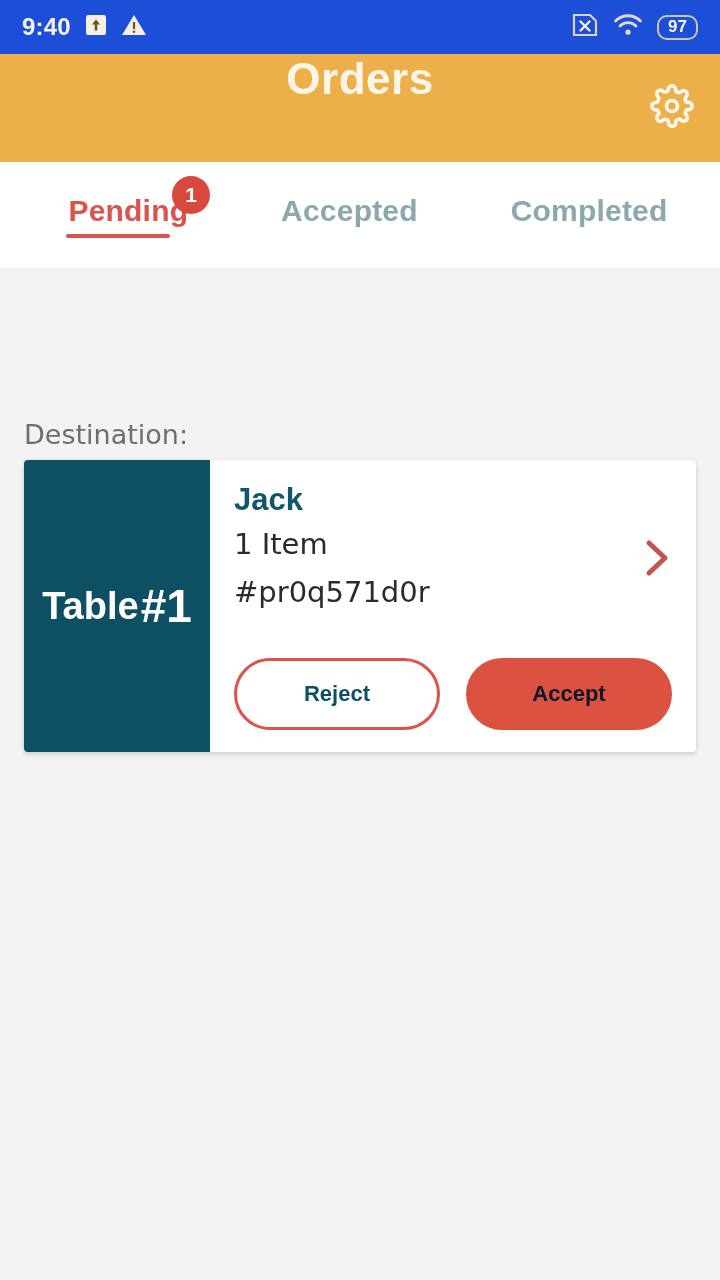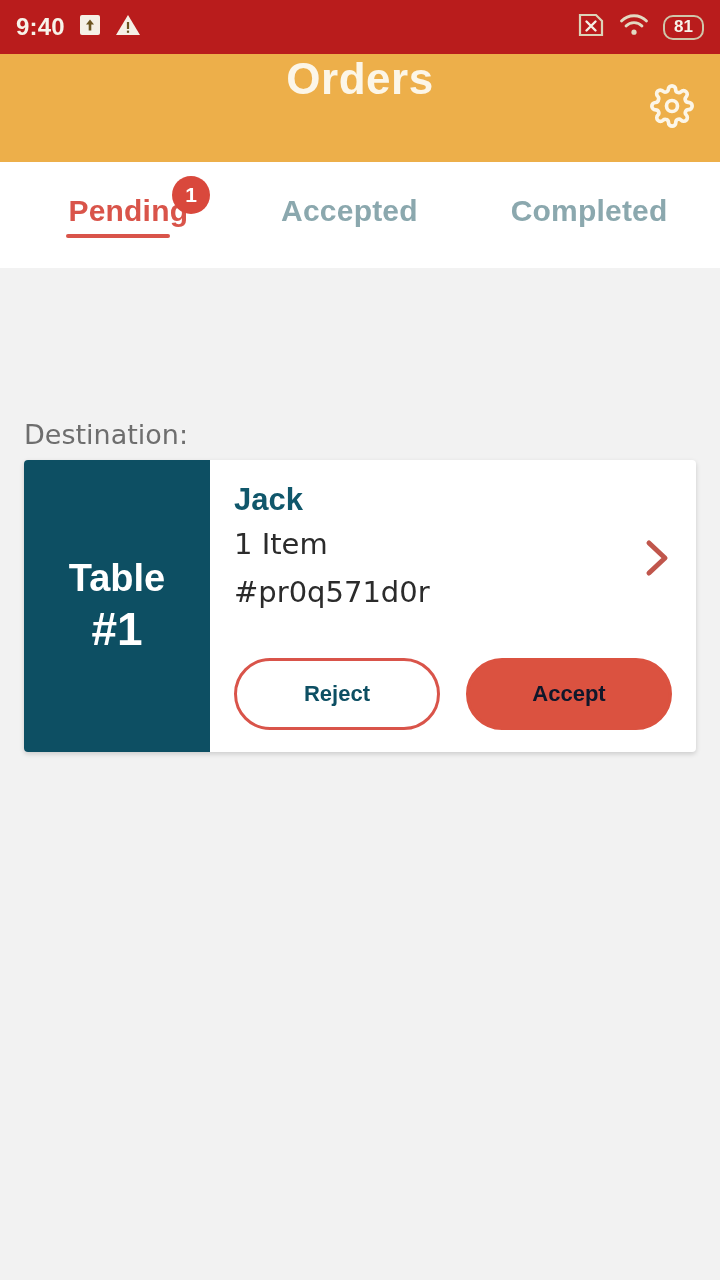--- a/index.html
+++ b/index.html
@@ -7,24 +7,24 @@
     width: 720px;
     height: 1280px;
     background: #F2F2F2;
     font-family: "DejaVu Sans", sans-serif;
     overflow: hidden;
   }
 
   
   .status-bar {
     height: 54px;
-    background: #b91c1c;
-    display: flex;
-    align-items: center;
-    padding: 0 16px;
+    background: #1d4ed8;
+    display: flex;
+    align-items: center;
+    padding: 0 22px;
     color: #F5F0E6;
   }
   .status-left { display: flex; align-items: center; gap: 13px; }
   .status-time {
     font-size: 24px;
     font-weight: bold;
     letter-spacing: 0.2px;
     color: #F7F3E9;
     font-family: "Liberation Sans", sans-serif;
   }
@@ -151,21 +151,21 @@
     background: #FFFFFF;
     border-radius: 4px;
     display: flex;
     box-shadow: 0 2px 5px rgba(0,0,0,0.16);
     overflow: hidden;
   }
   .table-panel {
     width: 186px;
     background: #0D4F63;
     display: flex;
-    flex-direction: column;
+    flex-direction: row;
     align-items: center;
     justify-content: center;
     gap: 2px;
     flex-shrink: 0;
   }
   .table-word {
     color: #FFFFFF;
     font-size: 38px;
     font-weight: bold;
     font-family: "Liberation Sans", sans-serif;
@@ -265,21 +265,21 @@
         <path d="M9.5 9.5 L18.5 18.5 M18.5 9.5 L9.5 18.5" stroke="#F5F0E6" stroke-width="2.4" stroke-linecap="round"></path>
       </svg>
     </span>
     <span class="icon-box">
       <svg width="30" height="24" viewBox="0 0 30 24">
         <path d="M2.5 8 A17.5 17.5 0 0 1 27.5 8" fill="none" stroke="#E2DAC2" stroke-width="2.8" stroke-linecap="round"></path>
         <path d="M7 13 A11 11 0 0 1 23 13" fill="none" stroke="#E2DAC2" stroke-width="2.8" stroke-linecap="round"></path>
         <circle cx="15" cy="19.2" r="2.6" fill="#E2DAC2"></circle>
       </svg>
     </span>
-    <span class="battery-pill">81</span>
+    <span class="battery-pill">97</span>
   </div>
 </div>
 
 <div class="app-bar">
   <div class="app-title">Orders</div>
   <div class="gear-btn">
     <span>
       <svg width="44" height="44" viewBox="0 0 24 24" fill="none" stroke="#FCF6E8" stroke-width="2" stroke-linecap="round" stroke-linejoin="round">
         <circle cx="12" cy="12" r="3"></circle>
         <path d="M19.4 15a1.65 1.65 0 0 0 .33 1.82l.06.06a2 2 0 1 1-2.83 2.83l-.06-.06a1.65 1.65 0 0 0-1.82-.33 1.65 1.65 0 0 0-1 1.51V21a2 2 0 1 1-4 0v-.09a1.65 1.65 0 0 0-1.08-1.51 1.65 1.65 0 0 0-1.82.33l-.06.06a2 2 0 1 1-2.83-2.83l.06-.06a1.65 1.65 0 0 0 .33-1.82 1.65 1.65 0 0 0-1.51-1H3a2 2 0 1 1 0-4h.09A1.65 1.65 0 0 0 4.6 8.6a1.65 1.65 0 0 0-.33-1.82l-.06-.06a2 2 0 1 1 2.83-2.83l.06.06a1.65 1.65 0 0 0 1.82.33H9a1.65 1.65 0 0 0 1-1.51V3a2 2 0 1 1 4 0v.09a1.65 1.65 0 0 0 1 1.51 1.65 1.65 0 0 0 1.82-.33l.06-.06a2 2 0 1 1 2.83 2.83l-.06.06a1.65 1.65 0 0 0-.33 1.82V9a1.65 1.65 0 0 0 1.51 1H21a2 2 0 1 1 0 4h-.09a1.65 1.65 0 0 0-1.51 1z"></path>

